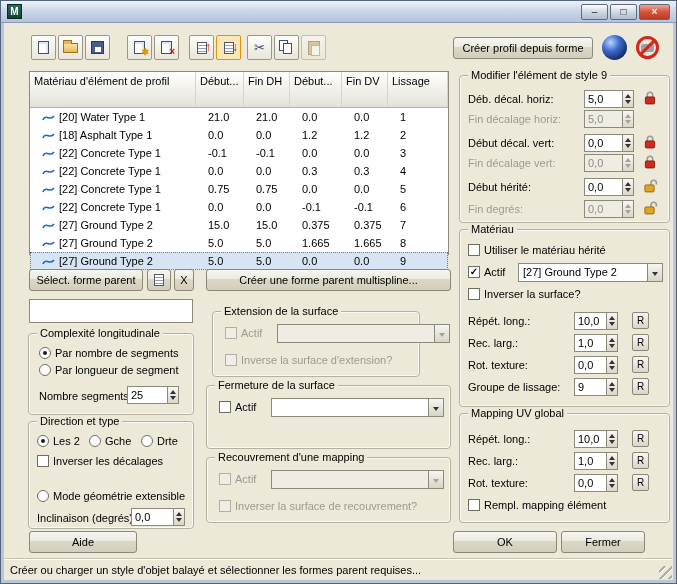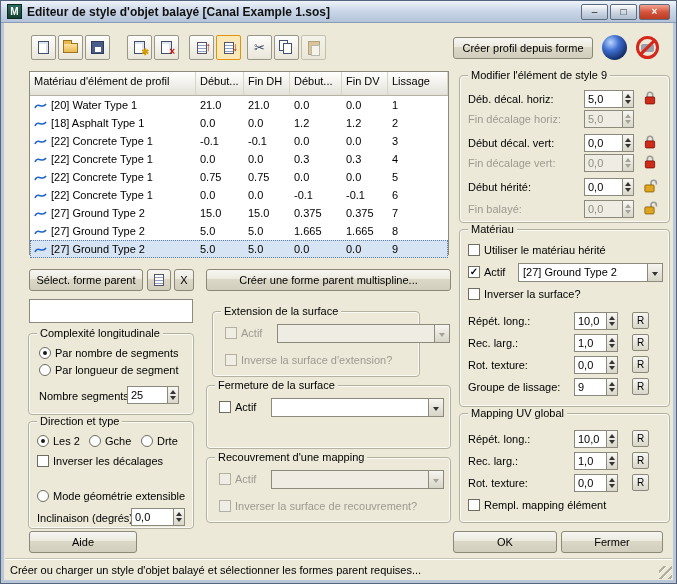--- a/index.html
+++ b/index.html
@@ -51,25 +51,25 @@
   .nosign .ring { position:absolute; inset:1px; border:3px solid #d62619; border-radius:50%; }
   .nosign .slash { position:absolute; left:2px; top:11px; width:21px; height:3px; background:#d62619; transform:rotate(-45deg); }
 
   
   .btn { position:absolute; display:flex; align-items:center; justify-content:center;
     border:1px solid #8b8878; border-radius:3px; font-size:11px; color:#000;
     background:linear-gradient(#f7f6f3 0%, #eceade 45%, #dcd8c8 46%, #d2cebd 100%); white-space:nowrap; }
 
   
   .lv { position:absolute; left:28px; top:70px; width:420px; height:184px; background:#fff; border:1px solid #8c8a7c; }
-  .lvhead { display:flex; height:24px; background:linear-gradient(#ffffff,#e4e2d8); border-bottom:1px solid #b5b2a5; }
+  .lvhead { display:flex; height:36px; background:linear-gradient(#ffffff,#e4e2d8); border-bottom:1px solid #b5b2a5; }
   .hcell { padding:3px 4px; border-right:1px solid #d8d5c8; white-space:nowrap; overflow:hidden; }
   .lvrow { height:18px; display:flex; align-items:center; }
   .lvrow.sel { background:#d7e4f3; outline:1px dotted #5a7ba8; outline-offset:-1px; }
-  .cell { padding:0 4px; white-space:nowrap; overflow:hidden; display:flex; align-items:center;text-align:center; }
+  .cell { padding:0 12px; white-space:nowrap; overflow:hidden; display:flex; align-items:center;text-align:center; }
   .w0{width:166px;} .w1{width:48px;} .w2{width:46px;} .w3{width:52px;} .w4{width:46px;} .w5{flex:1;}
   .picon { margin-right:4px; display:inline-flex; flex:none; }
 
   
   .group { position:absolute; border:1px solid #b4b1a2; border-radius:4px;
     box-shadow: inset 0 0 0 1px rgba(255,255,255,.75); }
   .gtitle { position:absolute; top:-7px; left:8px; background:#ece9d8; padding:0 3px; white-space:nowrap; }
 
   .lbl { position:absolute; white-space:nowrap; }
   .dis-t { color:#9d9a8f; }
@@ -122,21 +122,20 @@
   .grip { position:absolute; right:4px; bottom:4px; width:13px; height:13px;
     background:repeating-linear-gradient(135deg, transparent 0 3px, #b1ae9e 3px 5px, #fff 5px 6px); }
 </style>
 </head>
 <body>
 
 <div class="window">
 
   <div class="titlebar">
     <span class="app-icon">M</span>
-    <span class="title-text">Editeur de style d'objet balayé [Canal Example 1.sos]</span>
   </div>
   <div class="win-buttons">
     <span class="wbtn">–</span>
     <span class="wbtn">□</span>
     <span class="wbtn close">×</span>
   </div>
 
   <div class="tool" style="left:30px">
       <span class="ic-doc"></span>
     </div>
@@ -468,21 +467,21 @@
     <span class="lbl" style="left:8px;top:105px">Début hérité:</span>
     <span class="spin" style="left:124px;top:102px;width:50px">
         <input class="sfield" readonly="" value="0,0" style="">
         <span class="sarrows"></span>
       </span>
     <span class="lock" style="left:184px;top:103px"><svg width="14" height="14" viewBox="0 0 13 13">
           <path d="M6.5 5.5 V3.8 a2.5 2.6 0 0 1 5 0 V5" fill="none" stroke="#9a9a9a" stroke-width="1.5"></path>
           <rect x="0.8" y="5.5" width="8.6" height="6.5" rx="1" fill="#e0a520" stroke="#8a6206" stroke-width="0.8"></rect>
         </svg></span>
 
-    <span class="lbl dis-t" style="left:8px;top:127px">Fin balayé:</span>
+    <span class="lbl dis-t" style="left:8px;top:127px">Fin degrés:</span>
     <span class="spin dis" style="left:124px;top:124px;width:50px">
         <input class="sfield" readonly="" value="0,0" style="">
         <span class="sarrows"></span>
       </span>
     <span class="lock" style="left:184px;top:125px"><svg width="14" height="14" viewBox="0 0 13 13">
           <path d="M6.5 5.5 V3.8 a2.5 2.6 0 0 1 5 0 V5" fill="none" stroke="#9a9a9a" stroke-width="1.5"></path>
           <rect x="0.8" y="5.5" width="8.6" height="6.5" rx="1" fill="#e0a520" stroke="#8a6206" stroke-width="0.8"></rect>
         </svg></span>
   </div>
 
@@ -558,18 +557,18 @@
     <span class="rbtn" style="left:172px;top:60px">R</span>
 
     <label class="cb" style="left:8px;top:85px">
         <span class="box"></span>
         <span class="cbl">Rempl. mapping élément</span>
       </label>
   </div>
 
   <div class="btn" style="left:452px;top:530px;width:104px;height:22px">OK</div>
   <div class="btn" style="left:28px;top:530px;width:108px;height:22px">Aide</div>
-  <div class="btn" style="left:560px;top:530px;width:102px;height:22px">Fermer</div>
+  <div class="btn" style="left:560px;top:530px;width:84px;height:22px">Fermer</div>
 
   <div class="statusline"></div>
   <div class="status">Créer ou charger un style d'objet balayé et sélectionner les formes parent requises...</div>
   <div class="grip"></div>
 </div>
 
 </body></html>

